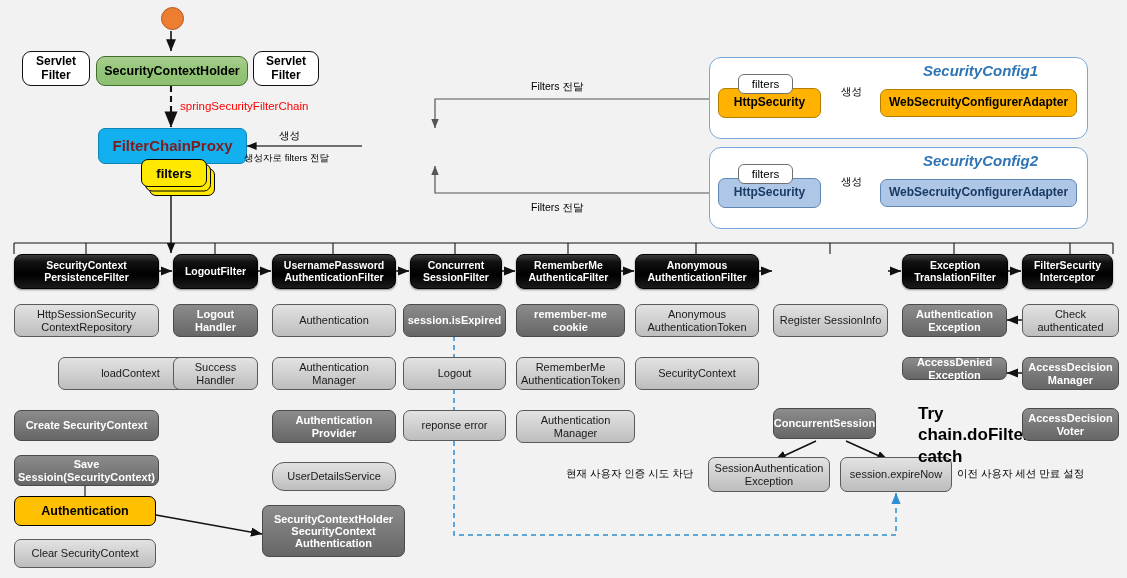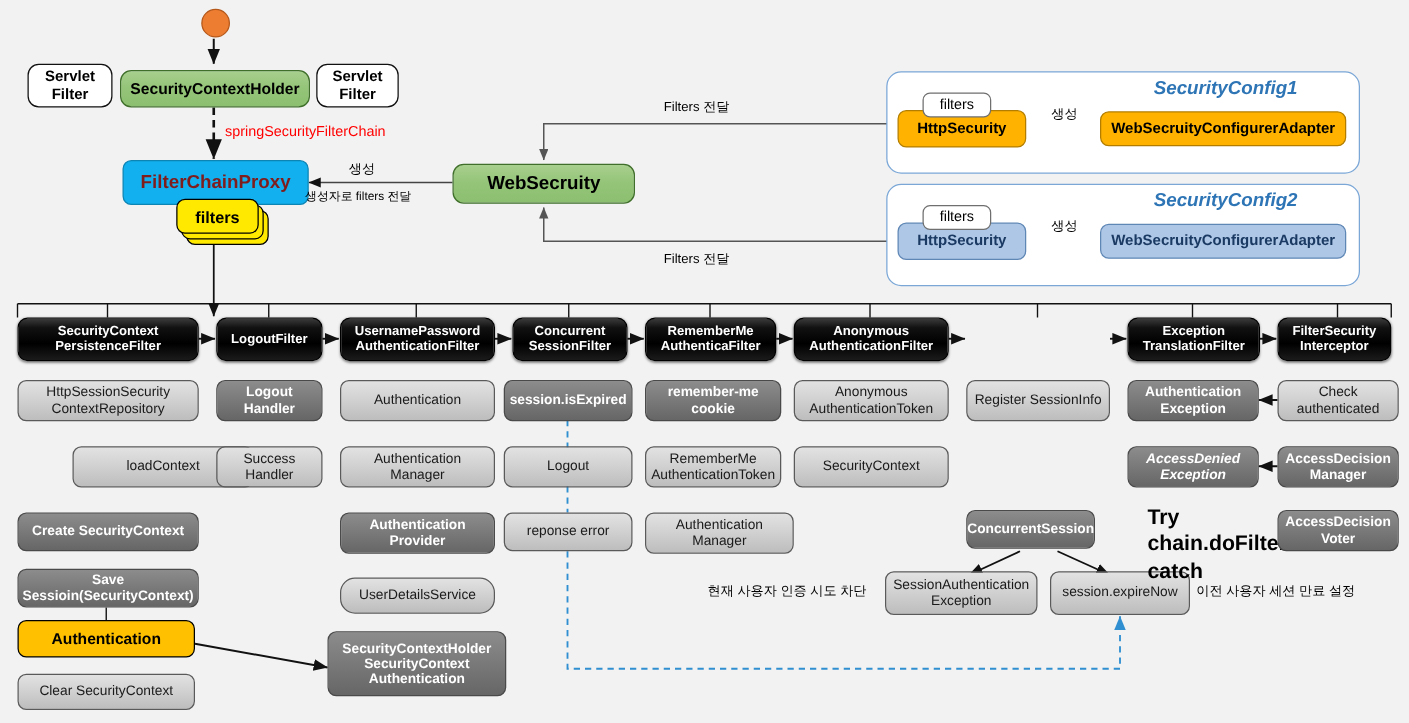--- a/index.html
+++ b/index.html
@@ -197,21 +197,20 @@
   <div class="lbl red" style="left:180px;top:99px;">springSecurityFilterChain</div>
 
   <div class="node cyan" style="left:98px;top:128px;width:149px;height:36px;">FilterChainProxy</div>
 
   <div class="filters-badge" style="left:141px;top:159px;width:64px;height:26px;">
     <span class="lyr l1"></span>
     <span class="lyr l2"></span>
     <span class="lyr l3">filters</span>
   </div>
 
-  <div class="node green big" style="left:362px;top:131px;width:146px;height:32px;">WebSecruity</div>
 
   <div class="lbl ko" style="left:279px;top:129px;">생성</div>
   <div class="lbl ko-sm" style="left:244px;top:152px;">생성자로 filters 전달</div>
 
   <div class="lbl ko" style="left:531px;top:80px;">Filters 전달</div>
   <div class="lbl ko" style="left:531px;top:201px;">Filters 전달</div>
 
   <div class="config-box" style="left:709px;top:57px;width:377px;height:80px;"></div>
   <div class="config-title" style="left:923px;top:62px;">SecurityConfig1</div>
   <div class="node orange" style="left:718px;top:88px;width:103px;height:30px;">HttpSecurity</div>
@@ -282,21 +281,21 @@
   <div class="node grey-l" style="left:635px;top:357px;width:124px;height:33px;">SecurityContext</div>
 
   <div class="node grey-l" style="left:773px;top:304px;width:115px;height:33px;">Register SessionInfo</div>
   <div class="node grey-d" style="left:773px;top:408px;width:103px;height:31px;">ConcurrentSession</div>
   <div class="node grey-l" style="left:708px;top:457px;width:122px;height:35px;">SessionAuthentication
 Exception</div>
   <div class="node grey-l" style="left:840px;top:457px;width:112px;height:35px;">session.expireNow</div>
 
   <div class="node grey-d" style="left:902px;top:304px;width:105px;height:33px;">Authentication
 Exception</div>
-  <div class="node grey-d" style="left:902px;top:357px;width:105px;height:33px;font-style:italic;">AccessDenied
+  <div class="node grey-d" style="left:902px;top:357px;width:105px;height:23px;">AccessDenied
 Exception</div>
   <div class="lbl bold" style="left:918px;top:403px;">Try
 chain.doFilter
 catch</div>
 
   <div class="node grey-l" style="left:1022px;top:304px;width:97px;height:33px;">Check
 authenticated</div>
   <div class="node grey-d" style="left:1022px;top:357px;width:97px;height:33px;">AccessDecision
 Manager</div>
   <div class="node grey-d" style="left:1022px;top:408px;width:97px;height:33px;">AccessDecision

